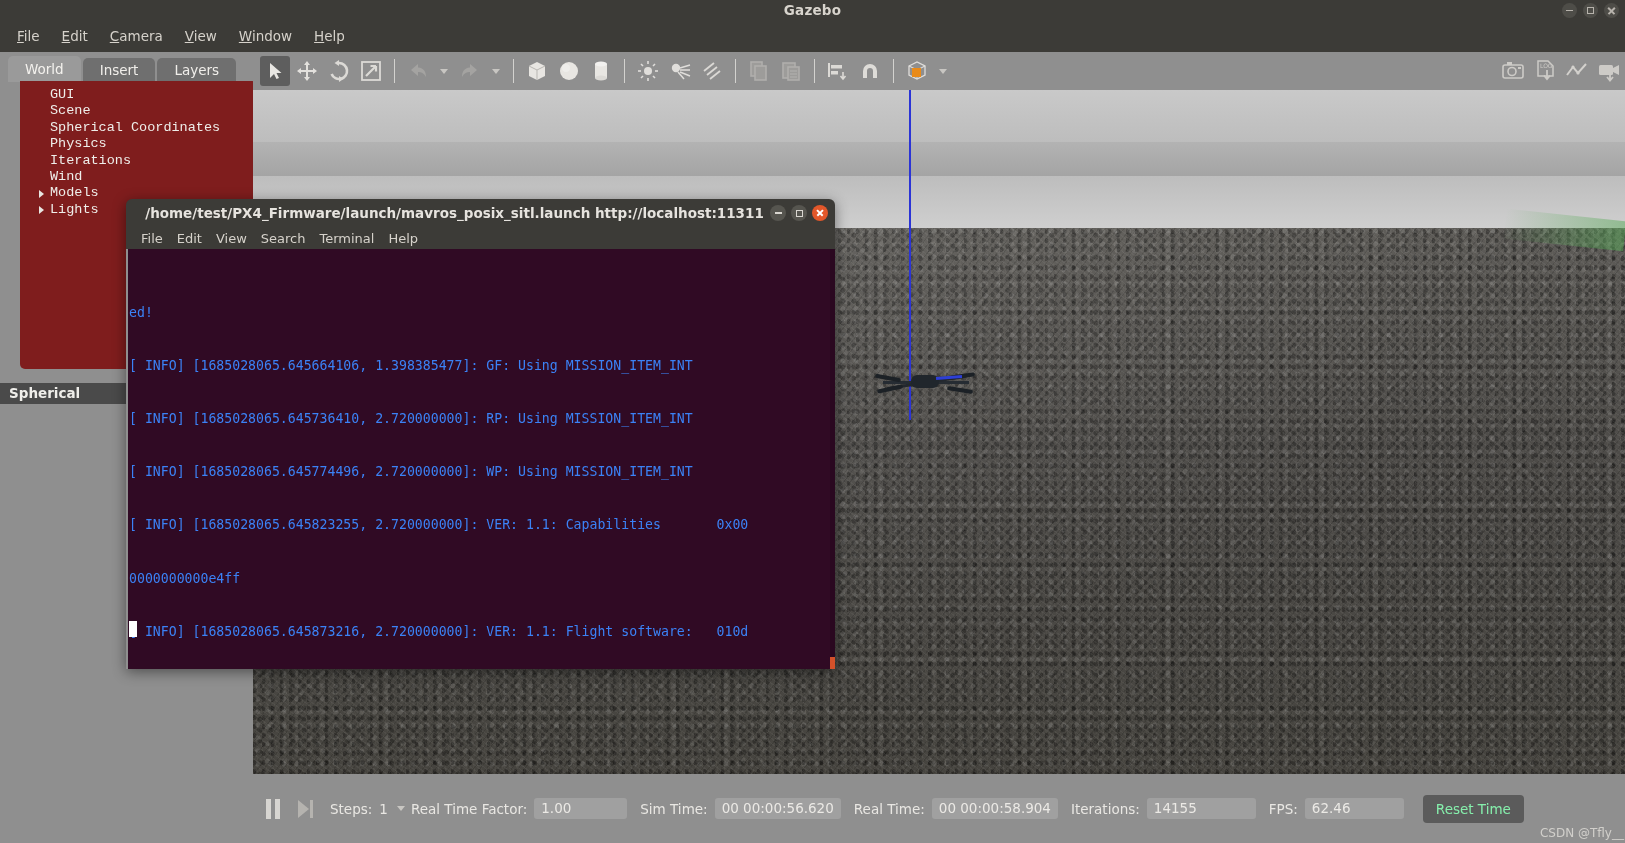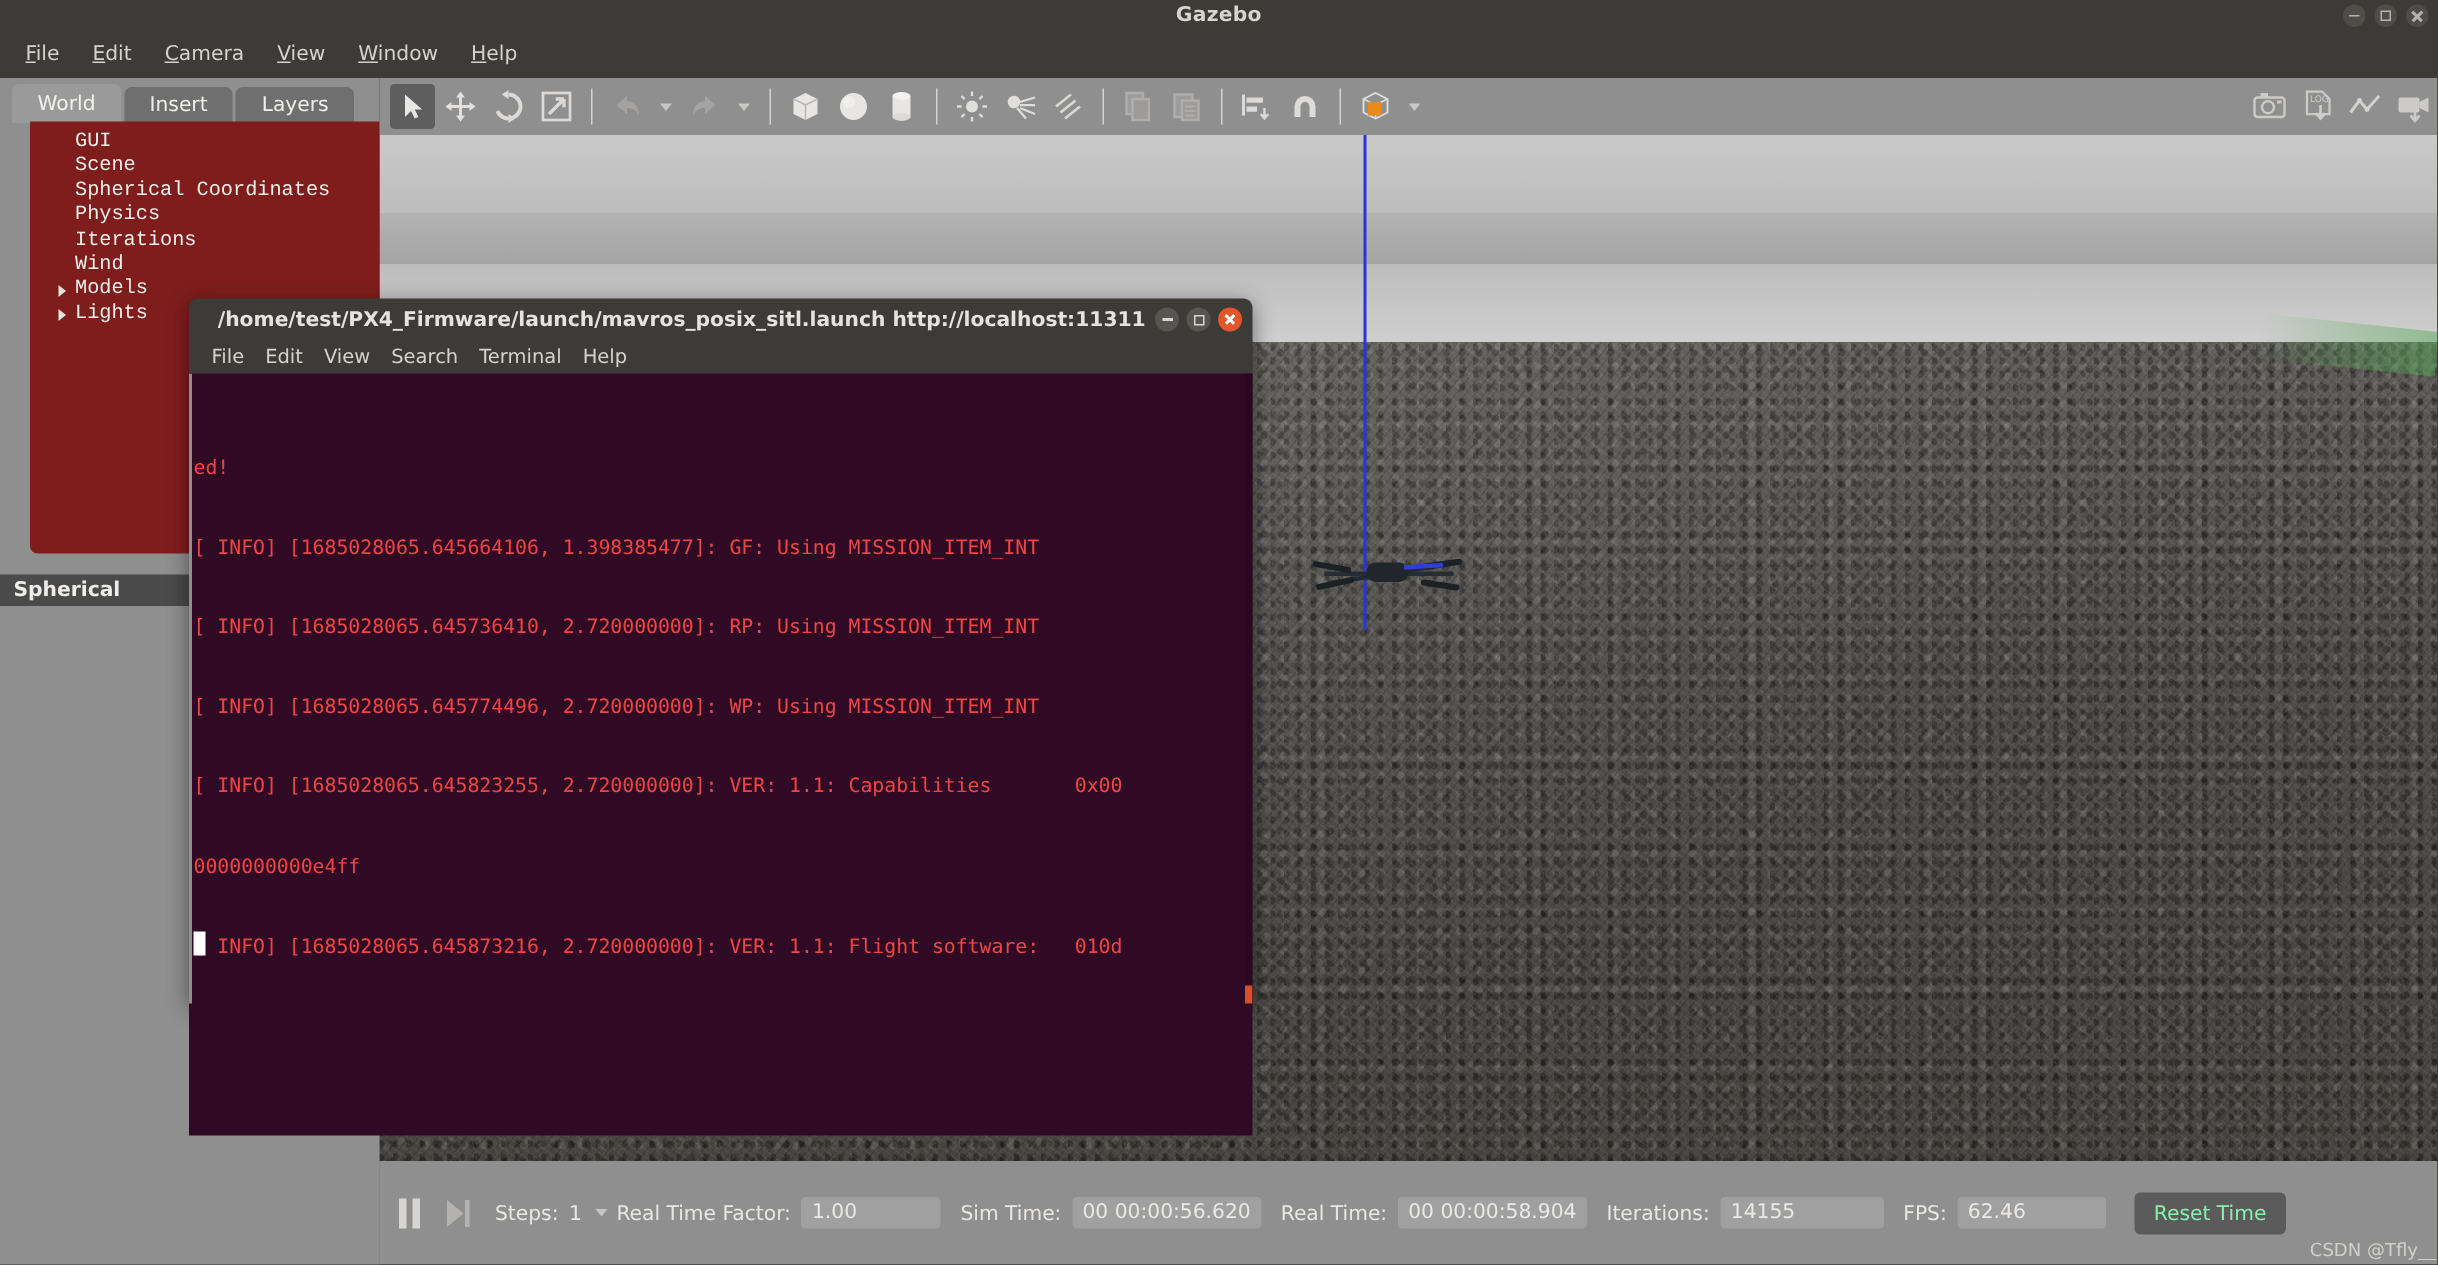--- a/index.html
+++ b/index.html
@@ -251,25 +251,25 @@
     content: ""; position: absolute; left: 0; top: 3.2px; width: 8px; height: 1.6px; background: #fff;
   }
   .tbtn.close i:before { transform: rotate(45deg); }
   .tbtn.close i:after  { transform: rotate(-45deg); }
   .term-menu {
     height: 22px; display: flex; align-items: center; padding-left: 8px;
     background: #3c3b37;
   }
   .term-menu .mi { color: #d6d2cb; font-size: 13px; padding: 0 7px; }
   .term-body {
-    position: relative; height: 508px; background: #300a24; overflow: hidden;
+    position: relative; height: 420px; background: #300a24; overflow: hidden;
     font-family: "DejaVu Sans Mono", "Liberation Mono", monospace;
     font-size: 13.2px; line-height: 17.7px;
     padding: 2px 0 0 3px;
-    color: #ef4444;
+    color: #3b82f6;
     white-space: pre;
   }
   .term-line { height: 17.7px; }
   .term-scroll {
     position: absolute; right: 0; top: 0; width: 5px; height: 420px; background: #2a0820;
   }
   .term-scroll .thumb {
     position: absolute; left: 0; bottom: 0; width: 5px; height: 12px; background: #d4512a;
   }
   .term-cursor {

